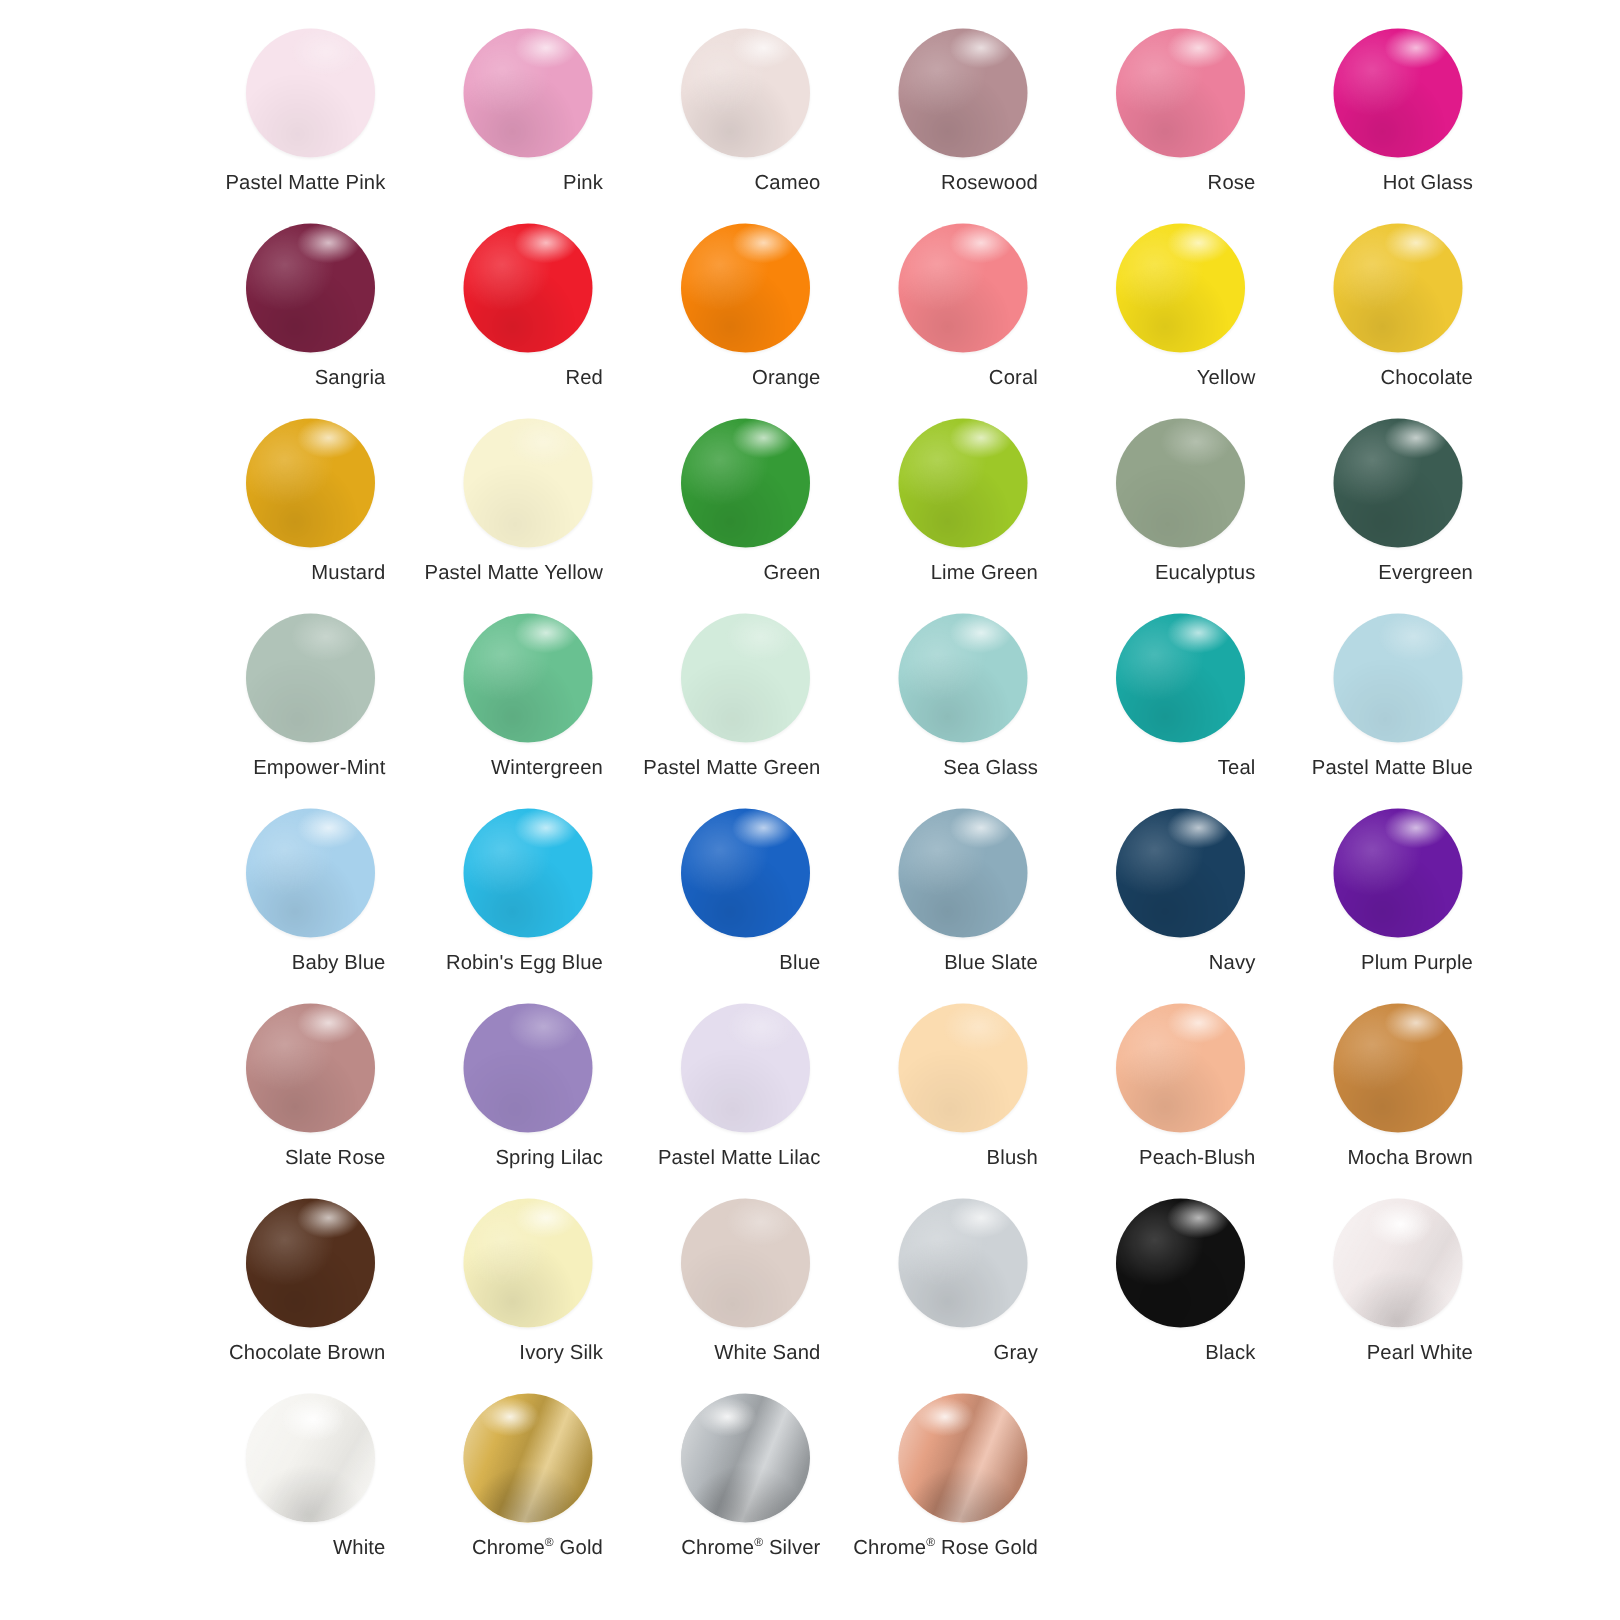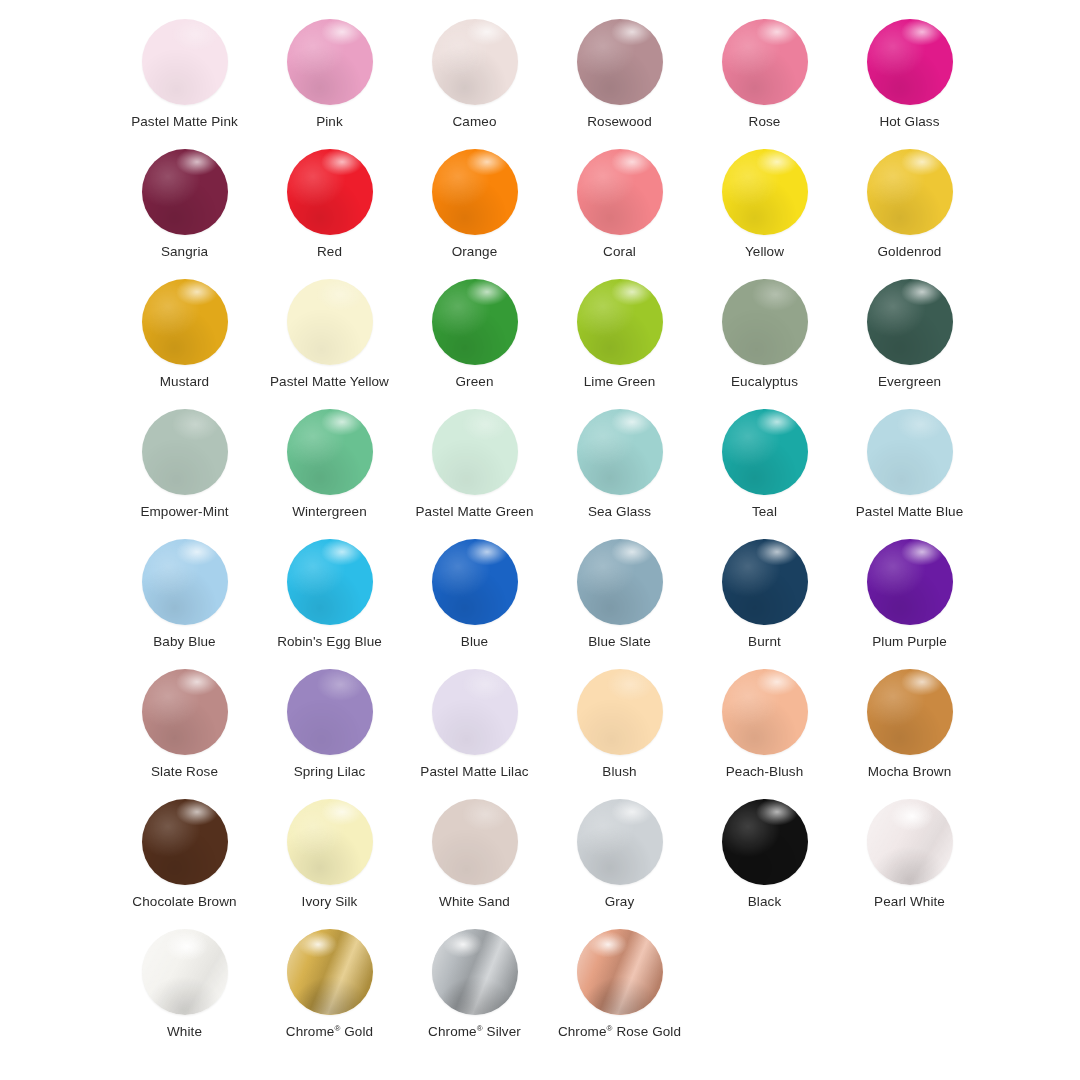--- a/index.html
+++ b/index.html
@@ -29,21 +29,21 @@
     display: grid;
     grid-template-columns: repeat(6, 145px);
     grid-auto-rows: 130px;
     column-gap: 0px;
     row-gap: 0px;
   }
   .swatch-cell {
     position: relative;
     display: flex;
     flex-direction: column;
-    align-items: center;
+    align-items: flex-end;
     justify-content: flex-start;
     width: 145px;
     height: 130px;
   }
   .swatch-dot-wrap {
     width: 100px;
     height: 96px;
     display: flex;
     align-items: center;
     justify-content: center;
@@ -192,21 +192,21 @@
           </div>
         </div>
         <div class="swatch-label">Yellow</div>
       </div>
       <div class="swatch-cell">
         <div class="swatch-dot-wrap">
           <div class="swatch-dot" style="background-color: rgb(238, 199, 52);">
             <div class="gloss"></div>
           </div>
         </div>
-        <div class="swatch-label">Goldenrod</div>
+        <div class="swatch-label">Chocolate</div>
       </div>
       <div class="swatch-cell">
         <div class="swatch-dot-wrap">
           <div class="swatch-dot" style="background-color: rgb(225, 168, 26);">
             <div class="gloss"></div>
           </div>
         </div>
         <div class="swatch-label">Mustard</div>
       </div>
       <div class="swatch-cell">
@@ -328,21 +328,21 @@
           </div>
         </div>
         <div class="swatch-label">Blue Slate</div>
       </div>
       <div class="swatch-cell">
         <div class="swatch-dot-wrap">
           <div class="swatch-dot" style="background-color: rgb(26, 64, 96);">
             <div class="gloss"></div>
           </div>
         </div>
-        <div class="swatch-label">Burnt</div>
+        <div class="swatch-label">Navy</div>
       </div>
       <div class="swatch-cell">
         <div class="swatch-dot-wrap">
           <div class="swatch-dot" style="background-color: rgb(106, 27, 163);">
             <div class="gloss"></div>
           </div>
         </div>
         <div class="swatch-label">Plum Purple</div>
       </div>
       <div class="swatch-cell">

